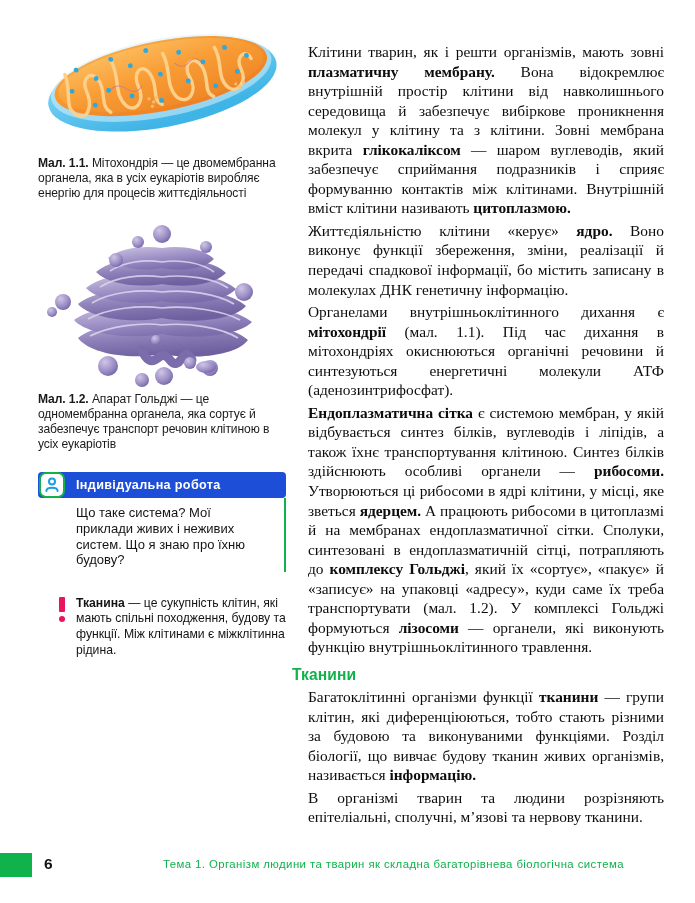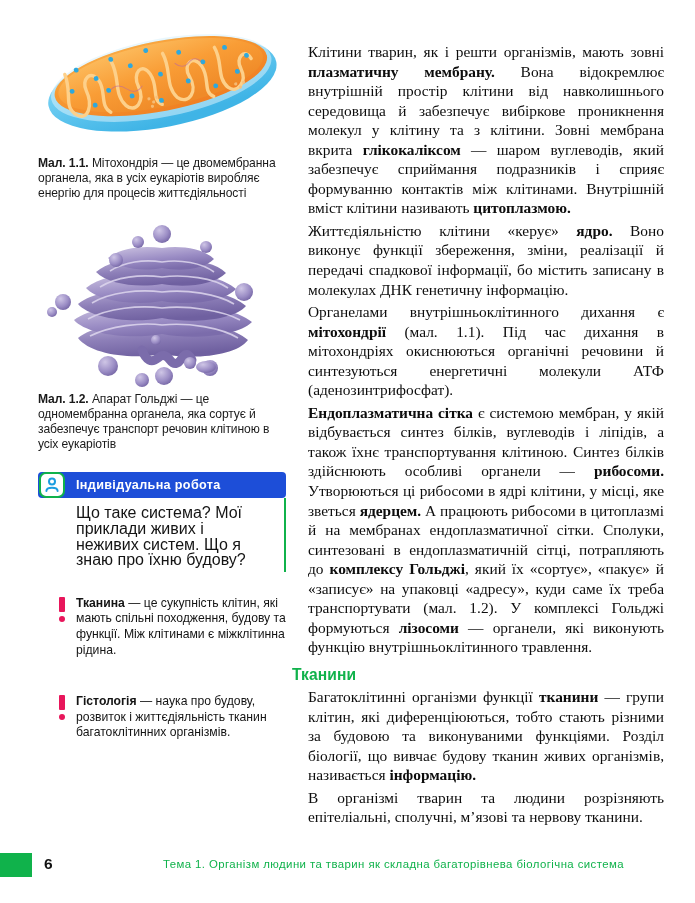--- a/index.html
+++ b/index.html
@@ -92,21 +92,21 @@
   }
   .taskbox-body {
     position: relative;
     padding: 7px 16px 4px 38px;
     border-right: 2px solid #10b24b;
     min-height: 62px;
     box-sizing: border-box;
   }
   .taskbox-body p {
     margin: 0;
-    font-size: 16px;
+    font-size: 13px;
     line-height: 15.6px;
     color: #141414;
   }
 
   
   .defitem {
     position: relative;
     padding-left: 38px;
     margin-top: 24px;
   }
@@ -354,27 +354,20 @@
     </div>
 
     <div class="defitem">
       <div class="defmark">
         <div class="bar"></div>
         <div class="dot"></div>
       </div>
       <p><b>Тканина</b><span> — це сукупність клітин, які мають спільні походження, будову та функції. Між клітинами є міжклітинна рідина.</span></p>
     </div>
 
-    <div class="defitem" style="margin-top:36px;">
-      <div class="defmark">
-        <div class="bar"></div>
-        <div class="dot"></div>
-      </div>
-      <p><b>Гістологія</b><span> — наука про будову, розвиток і життєдіяльність тканин багатоклітинних організмів.</span></p>
-    </div>
 
   </div>
 
   <div class="col-right">
     <div>
         <p class="body-text"><span>Клітини тварин, як і решти організмів, мають зовні </span><b>плазматичну мембрану.</b><span> Вона відокремлює внутрішній простір клітини від навколишнього середовища й забезпечує вибіркове проникнення молекул у клітину та з клітини. Зовні мембрана вкрита </span><b>глікокаліксом</b><span> — шаром вуглеводів, який забезпечує сприймання подразників і сприяє формуванню контактів між клітинами. Внутрішній вміст клітини називають </span><b>цитоплазмою.</b></p>
         <p class="body-text"><span>Життєдіяльністю клітини «керує» </span><b>ядро.</b><span> Воно виконує функції збереження, зміни, реалізації й передачі спадкової інформації, бо містить записану в молекулах ДНК генетичну інформацію.</span></p>
         <p class="body-text"><span>Органелами внутрішньоклітинного дихання є </span><b>мітохондрії</b><span> (мал. 1.1). Під час дихання в мітохондріях окиснюються органічні речовини й синтезуються енергетичні молекули АТФ (аденозинтрифосфат).</span></p>
         <p class="body-text"><b>Ендоплазматична сітка</b><span> є системою мембран, у якій відбувається синтез білків, вуглеводів і ліпідів, а також їхнє транспортування клітиною. Синтез білків здійснюють особливі органели — </span><b>рибосоми.</b><span> Утворюються ці рибосоми в ядрі клітини, у місці, яке зветься </span><b>ядерцем.</b><span> А працюють рибосоми в цитоплазмі й на мембранах ендоплазматичної сітки. Сполуки, синтезовані в ендоплазматичній сітці, потрапляють до </span><b>комплексу Гольджі</b><span>, який їх «сортує», «пакує» й «записує» на упаковці «адресу», куди саме їх треба транспортувати (мал. 1.2). У комплексі Гольджі формуються </span><b>лізосоми</b><span> — органели, які виконують функцію внутрішньоклітинного травлення.</span></p>
       </div>

